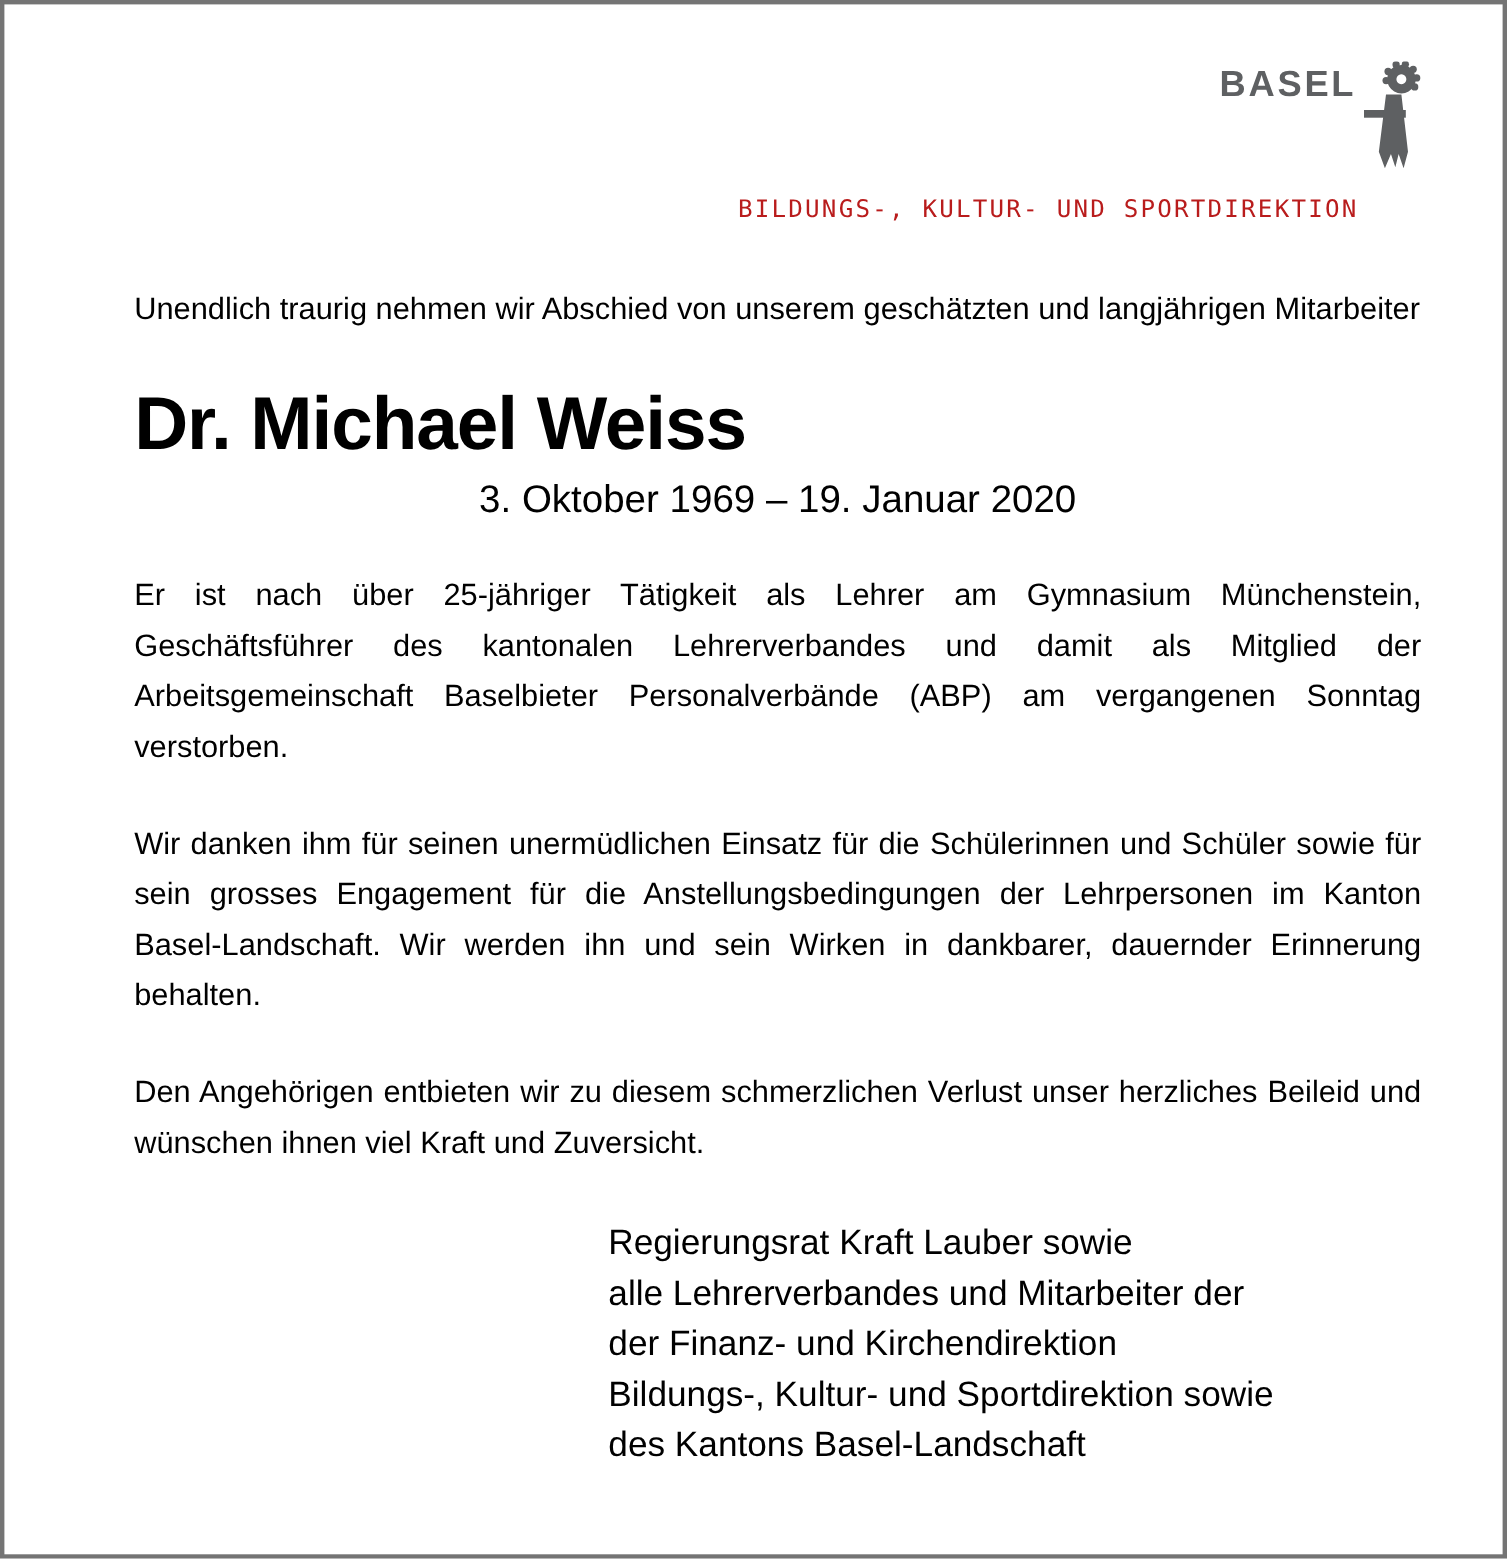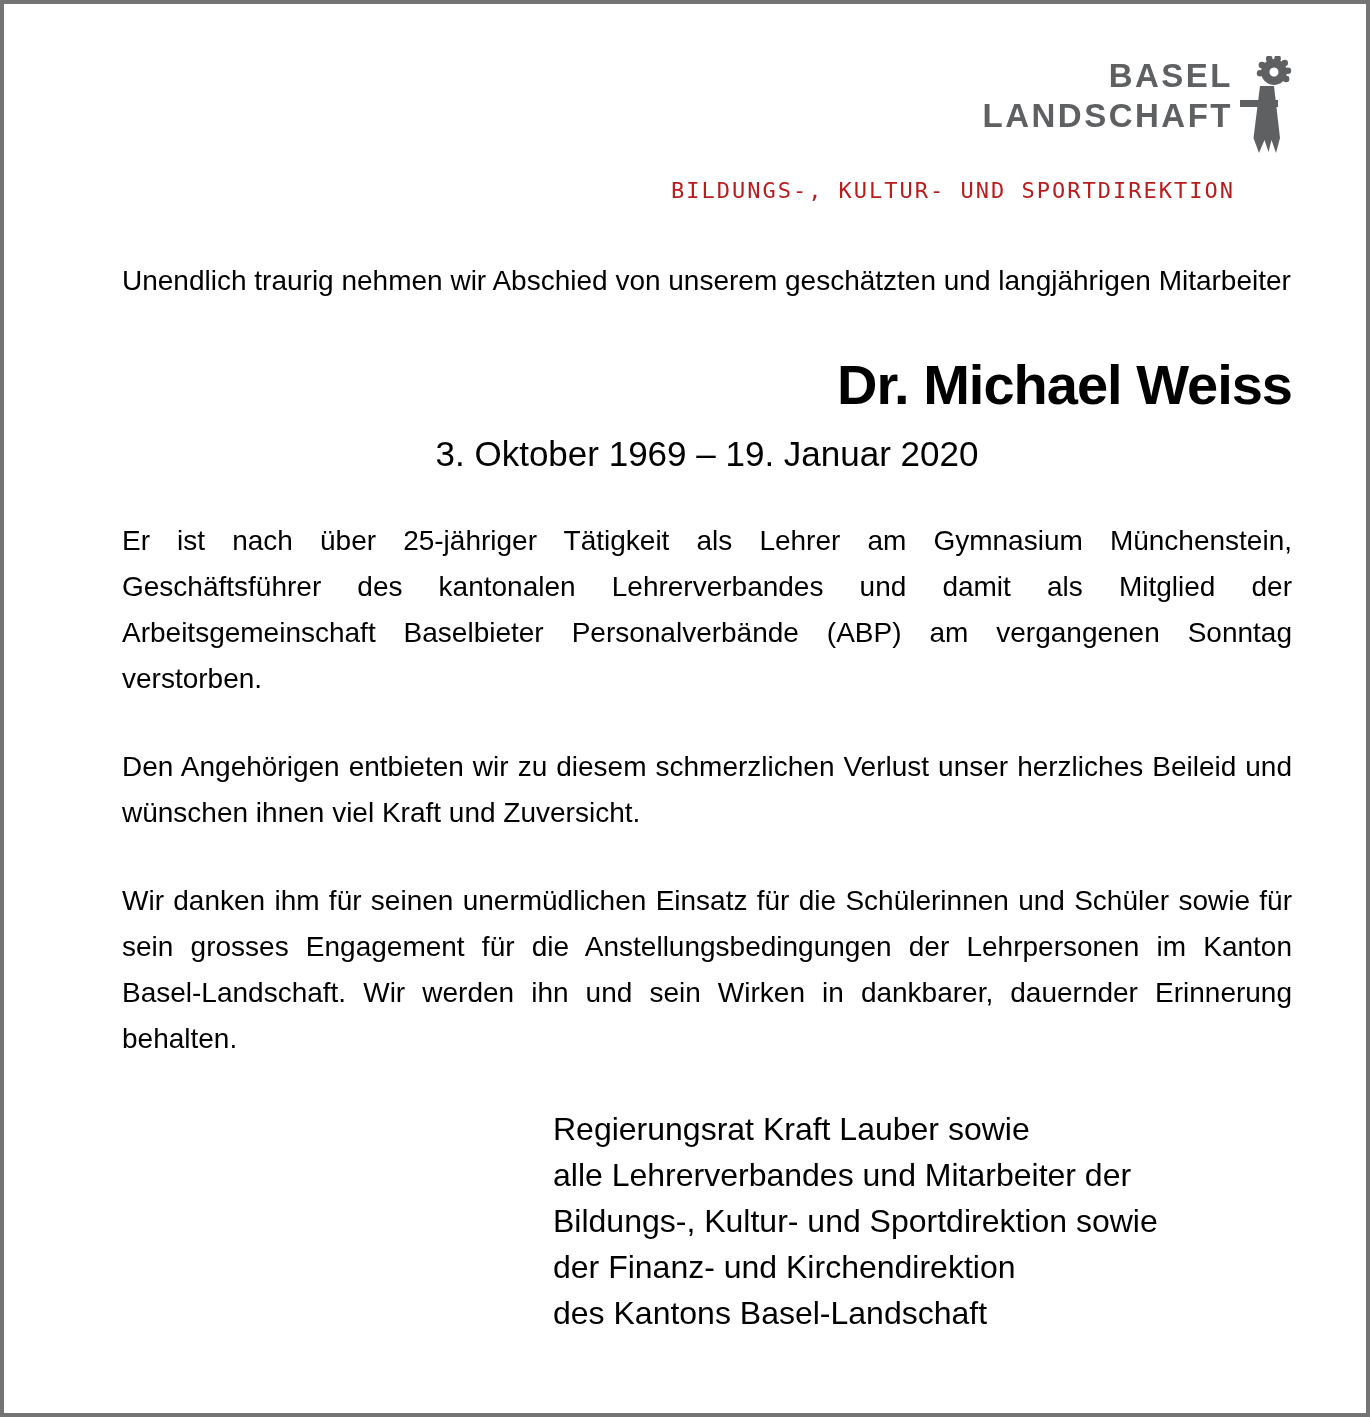--- a/index.html
+++ b/index.html
@@ -53,24 +53,24 @@
   .intro, .para {
     margin: 0;
     font-size: 28px;
     line-height: 46px;
     text-align: justify;
     text-align-last: left;
   }
   .intro { margin-top: 52px; }
   .title {
     margin: 40px 0 0 0;
-    font-size: 56px;
+    font-size: 68px;
     line-height: 82px;
     font-weight: 700;
-    text-align: right;
+    text-align: left;
     letter-spacing: -1px;
   }
   .dates {
     margin-top: 6px;
     font-size: 35px;
     line-height: 44px;
     text-align: center;
   }
   .para { margin-top: 42px; }
 
@@ -85,21 +85,20 @@
 </head>
 <body>
 
 <div class="frame">
   <div class="page">
 
     <div>
       <div class="header">
         <div class="logo-text">
           <div>BASEL</div>
-          <div>LANDSCHAFT</div>
         </div>
         <div class="logo-icon">
           <svg width="52" height="100" viewBox="0 0 52 100" xmlns="http://www.w3.org/2000/svg">
             <g fill="#5e6062">
 
               <rect x="0" y="44" width="38" height="7"></rect>
 
               <path d="M20 30 L34 30 L40 82 L36 97 L31.5 84 L28.5 96 L24.5 84 L19 97 L13.5 82 Z"></path>
 
               <path fill-rule="evenodd" d="M34 3 a13 13 0 1 0 0.02 0 Z M34 11.5 a4.5 4.5 0 1 1 -0.02 0 Z"></path>
@@ -118,25 +117,25 @@
       <div class="department">BILDUNGS-, KULTUR- UND SPORTDIREKTION</div>
     </div>
 
     <p class="intro">Unendlich traurig nehmen wir Abschied von unserem geschätzten und langjährigen Mitarbeiter</p>
 
     <h1 class="title">Dr. Michael Weiss</h1>
 
     <div class="dates">3. Oktober 1969 – 19. Januar 2020</div>
 
     <p class="para">Er ist nach über 25-jähriger Tätigkeit als Lehrer am Gymnasium Münchenstein, Geschäftsführer des kantonalen Lehrerverbandes und damit als Mitglied der Arbeitsgemeinschaft Baselbieter Personalverbände (ABP) am vergangenen Sonntag verstorben.</p>
+    <p class="para">Wir danken ihm für seinen unermüdlichen Einsatz für die Schülerinnen und Schüler sowie für sein grosses Engagement für die Anstellungsbedingungen der Lehrpersonen im Kanton Basel-Landschaft. Wir werden ihn und sein Wirken in dankbarer, dauernder Erinnerung behalten.</p>
     <p class="para">Den Angehörigen entbieten wir zu diesem schmerzlichen Verlust unser herzliches Beileid und wünschen ihnen viel Kraft und Zuversicht.</p>
-    <p class="para">Wir danken ihm für seinen unermüdlichen Einsatz für die Schülerinnen und Schüler sowie für sein grosses Engagement für die Anstellungsbedingungen der Lehrpersonen im Kanton Basel-Landschaft. Wir werden ihn und sein Wirken in dankbarer, dauernder Erinnerung behalten.</p>
 
     <div class="signature">
       <div>Regierungsrat Kraft Lauber sowie</div>
       <div>alle Lehrerverbandes und Mitarbeiter der</div>
+      <div>der Finanz- und Kirchendirektion</div>
       <div>Bildungs-, Kultur- und Sportdirektion sowie</div>
-      <div>der Finanz- und Kirchendirektion</div>
       <div>des Kantons Basel-Landschaft</div>
     </div>
 
   </div>
 </div>
 
 </body></html>

